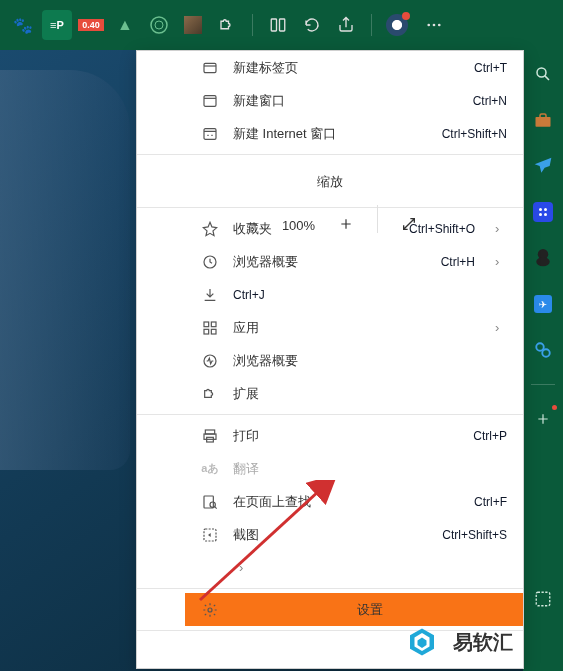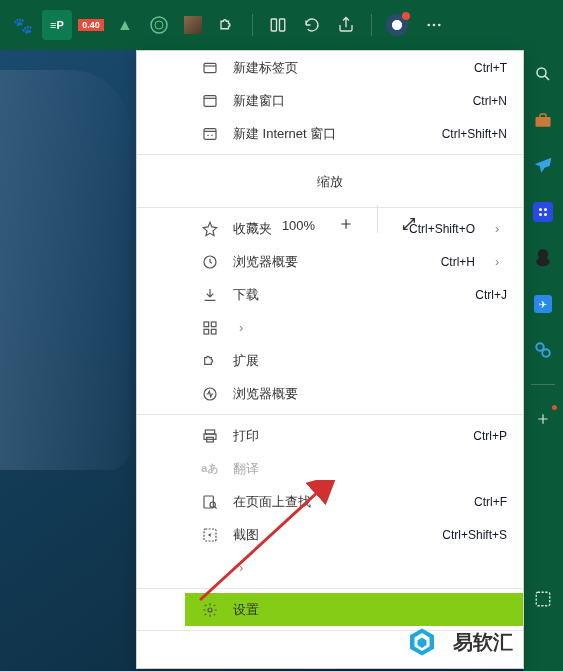--- a/index.html
+++ b/index.html
@@ -15,21 +15,21 @@
     
     .content-bg { position: absolute; top: 50px; left: 0; right: 40px; bottom: 0; background: linear-gradient(145deg, #1a4a6e 0%, #0a2838 100%); overflow: hidden; }
     .harp { position: absolute; left: -20px; top: 20px; width: 150px; height: 400px; background: linear-gradient(90deg, rgba(74,107,138,0.6), rgba(42,74,110,0.2)); border-radius: 20px 60px 20px 20px; }
     
     .sidebar-right { position: absolute; right: 0; top: 50px; bottom: 0; width: 40px; background: #0a5a3a; display: flex; flex-direction: column; align-items: center; padding-top: 12px; gap: 22px; }
     .sidebar-icon { width: 24px; height: 24px; display: flex; align-items: center; justify-content: center; color: #e0e0e0; font-size: 14px; }
     .sidebar-bottom { margin-top: auto; margin-bottom: 60px; }
     
     .dropdown { position: absolute; top: 50px; left: 136px; width: 388px; background: #fff; border: 1px solid #d0d0d0; box-shadow: 0 4px 16px rgba(0,0,0,0.2); font-size: 13px; color: #333; }
     .menu-item { display: flex; align-items: center; height: 33px; padding: 0 16px; cursor: pointer; gap: 14px; margin-left: 48px; }
-    .menu-item.highlighted { background: #84cc16; }
+    .menu-item.highlighted { background: #f97316; text-align: center; }
     .menu-item.disabled { color: #aaa; cursor: default; }
     .menu-icon { width: 18px; height: 18px; display: flex; align-items: center; justify-content: center; flex-shrink: 0; color: #555; }
     .menu-item.disabled .menu-icon { color: #bbb; }
     .menu-label { flex: 1; }
     .menu-shortcut { color: #0f172a; font-size: 12px; }
     .menu-chevron { width: 12px; color: #888; margin-left: 6px; }
     .menu-sep { height: 1px; background: #e5e5e5; margin: 4px 0; }
     
     .zoom-row { display: flex; align-items: center; height: 44px; padding: 0 16px; gap: 14px; flex-direction: column; }
     .zoom-spacer { width: 18px; }
@@ -236,50 +236,50 @@
     <span class="menu-label">浏览器概要</span>
     <span class="menu-shortcut">Ctrl+H</span>
     <span class="menu-chevron">›</span>
   </div>
   <div class="menu-item">
     <span class="menu-icon">
         <svg width="16" height="16" viewBox="0 0 24 24" fill="none" stroke="currentColor" stroke-width="1.8">
           <path d="M12 3v12m-5-5l5 5 5-5M4 20h16"></path>
         </svg>
       </span>
-    <span class="menu-label">下载</span>
     <span class="menu-shortcut">Ctrl+J</span>
   </div>
   <div class="menu-item">
     <span class="menu-icon">
         <svg width="16" height="16" viewBox="0 0 24 24" fill="none" stroke="currentColor" stroke-width="1.8">
           <rect x="3" y="3" width="7" height="7"></rect>
           <rect x="14" y="3" width="7" height="7"></rect>
           <rect x="3" y="14" width="7" height="7"></rect>
           <rect x="14" y="14" width="7" height="7"></rect>
         </svg>
       </span>
+    <span class="menu-label">应用</span>
     <span class="menu-chevron">›</span>
-  </div>
-  <div class="menu-item">
-    <span class="menu-icon">
-        <svg width="16" height="16" viewBox="0 0 24 24" fill="none" stroke="currentColor" stroke-width="1.8">
-          <path d="M4 7h3a2 2 0 1 1 4 0h3v3a2 2 0 1 1 0 4v3H4z"></path>
-        </svg>
-      </span>
-    <span class="menu-label">扩展</span>
   </div>
   <div class="menu-item">
     <span class="menu-icon">
         <svg width="16" height="16" viewBox="0 0 24 24" fill="none" stroke="currentColor" stroke-width="1.8">
           <circle cx="12" cy="12" r="9"></circle>
           <path d="M7 12h2l2-4 2 8 2-4h2"></path>
         </svg>
       </span>
     <span class="menu-label">浏览器概要</span>
+  </div>
+  <div class="menu-item">
+    <span class="menu-icon">
+        <svg width="16" height="16" viewBox="0 0 24 24" fill="none" stroke="currentColor" stroke-width="1.8">
+          <path d="M4 7h3a2 2 0 1 1 4 0h3v3a2 2 0 1 1 0 4v3H4z"></path>
+        </svg>
+      </span>
+    <span class="menu-label">扩展</span>
   </div>
   <div class="menu-sep"></div>
   <div class="menu-item">
     <span class="menu-icon">
         <svg width="16" height="16" viewBox="0 0 24 24" fill="none" stroke="currentColor" stroke-width="1.8">
           <rect x="5" y="3" width="14" height="6"></rect>
           <rect x="3" y="9" width="18" height="8"></rect>
           <rect x="7" y="14" width="10" height="7"></rect>
         </svg>
       </span>

